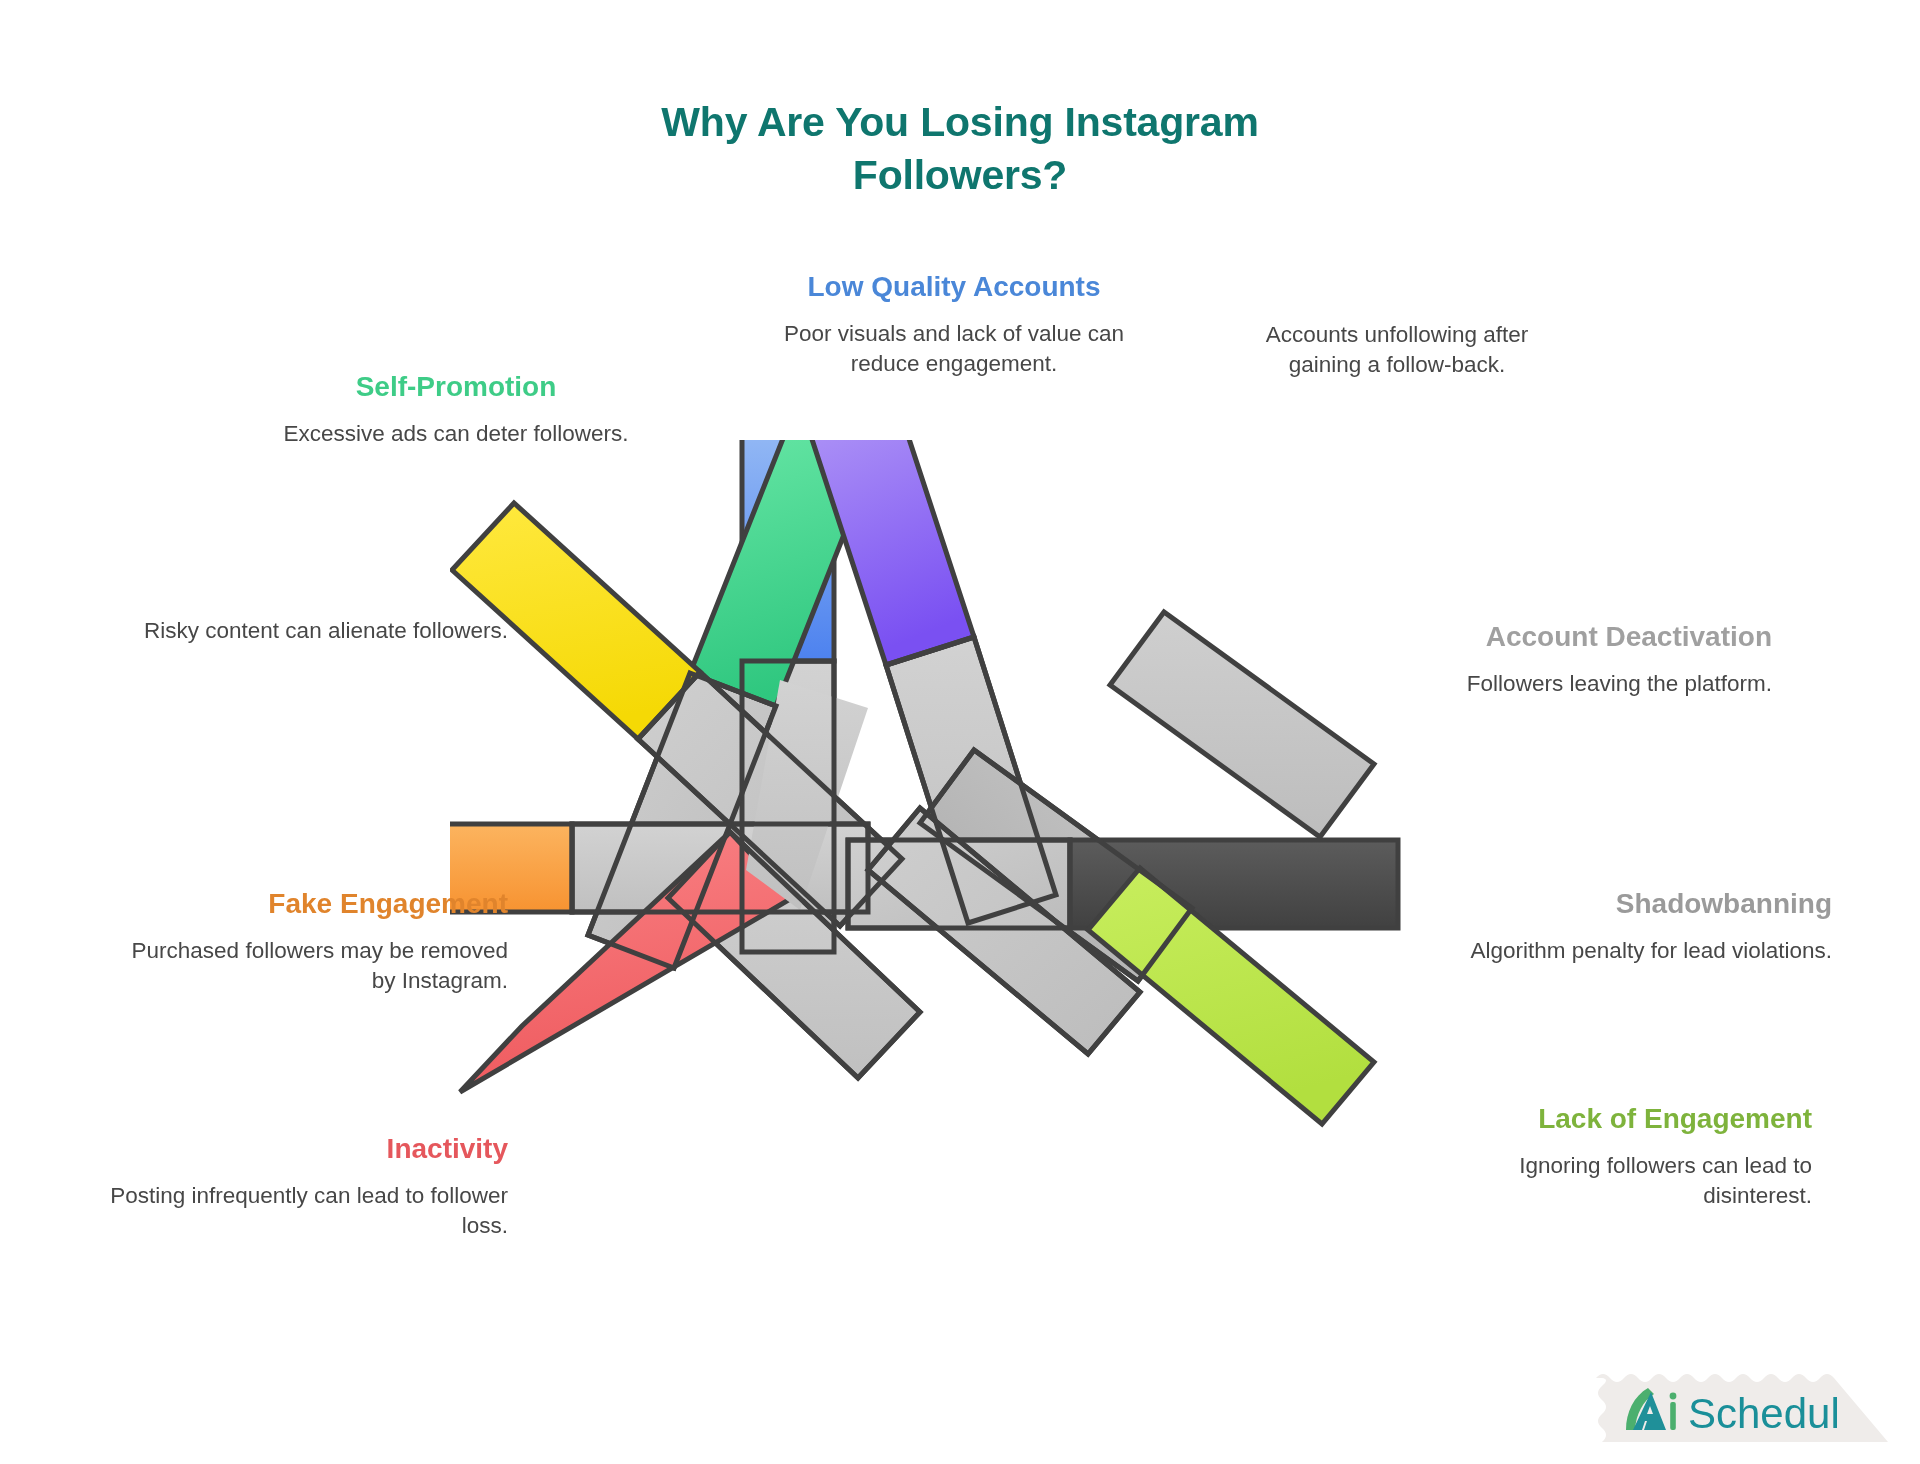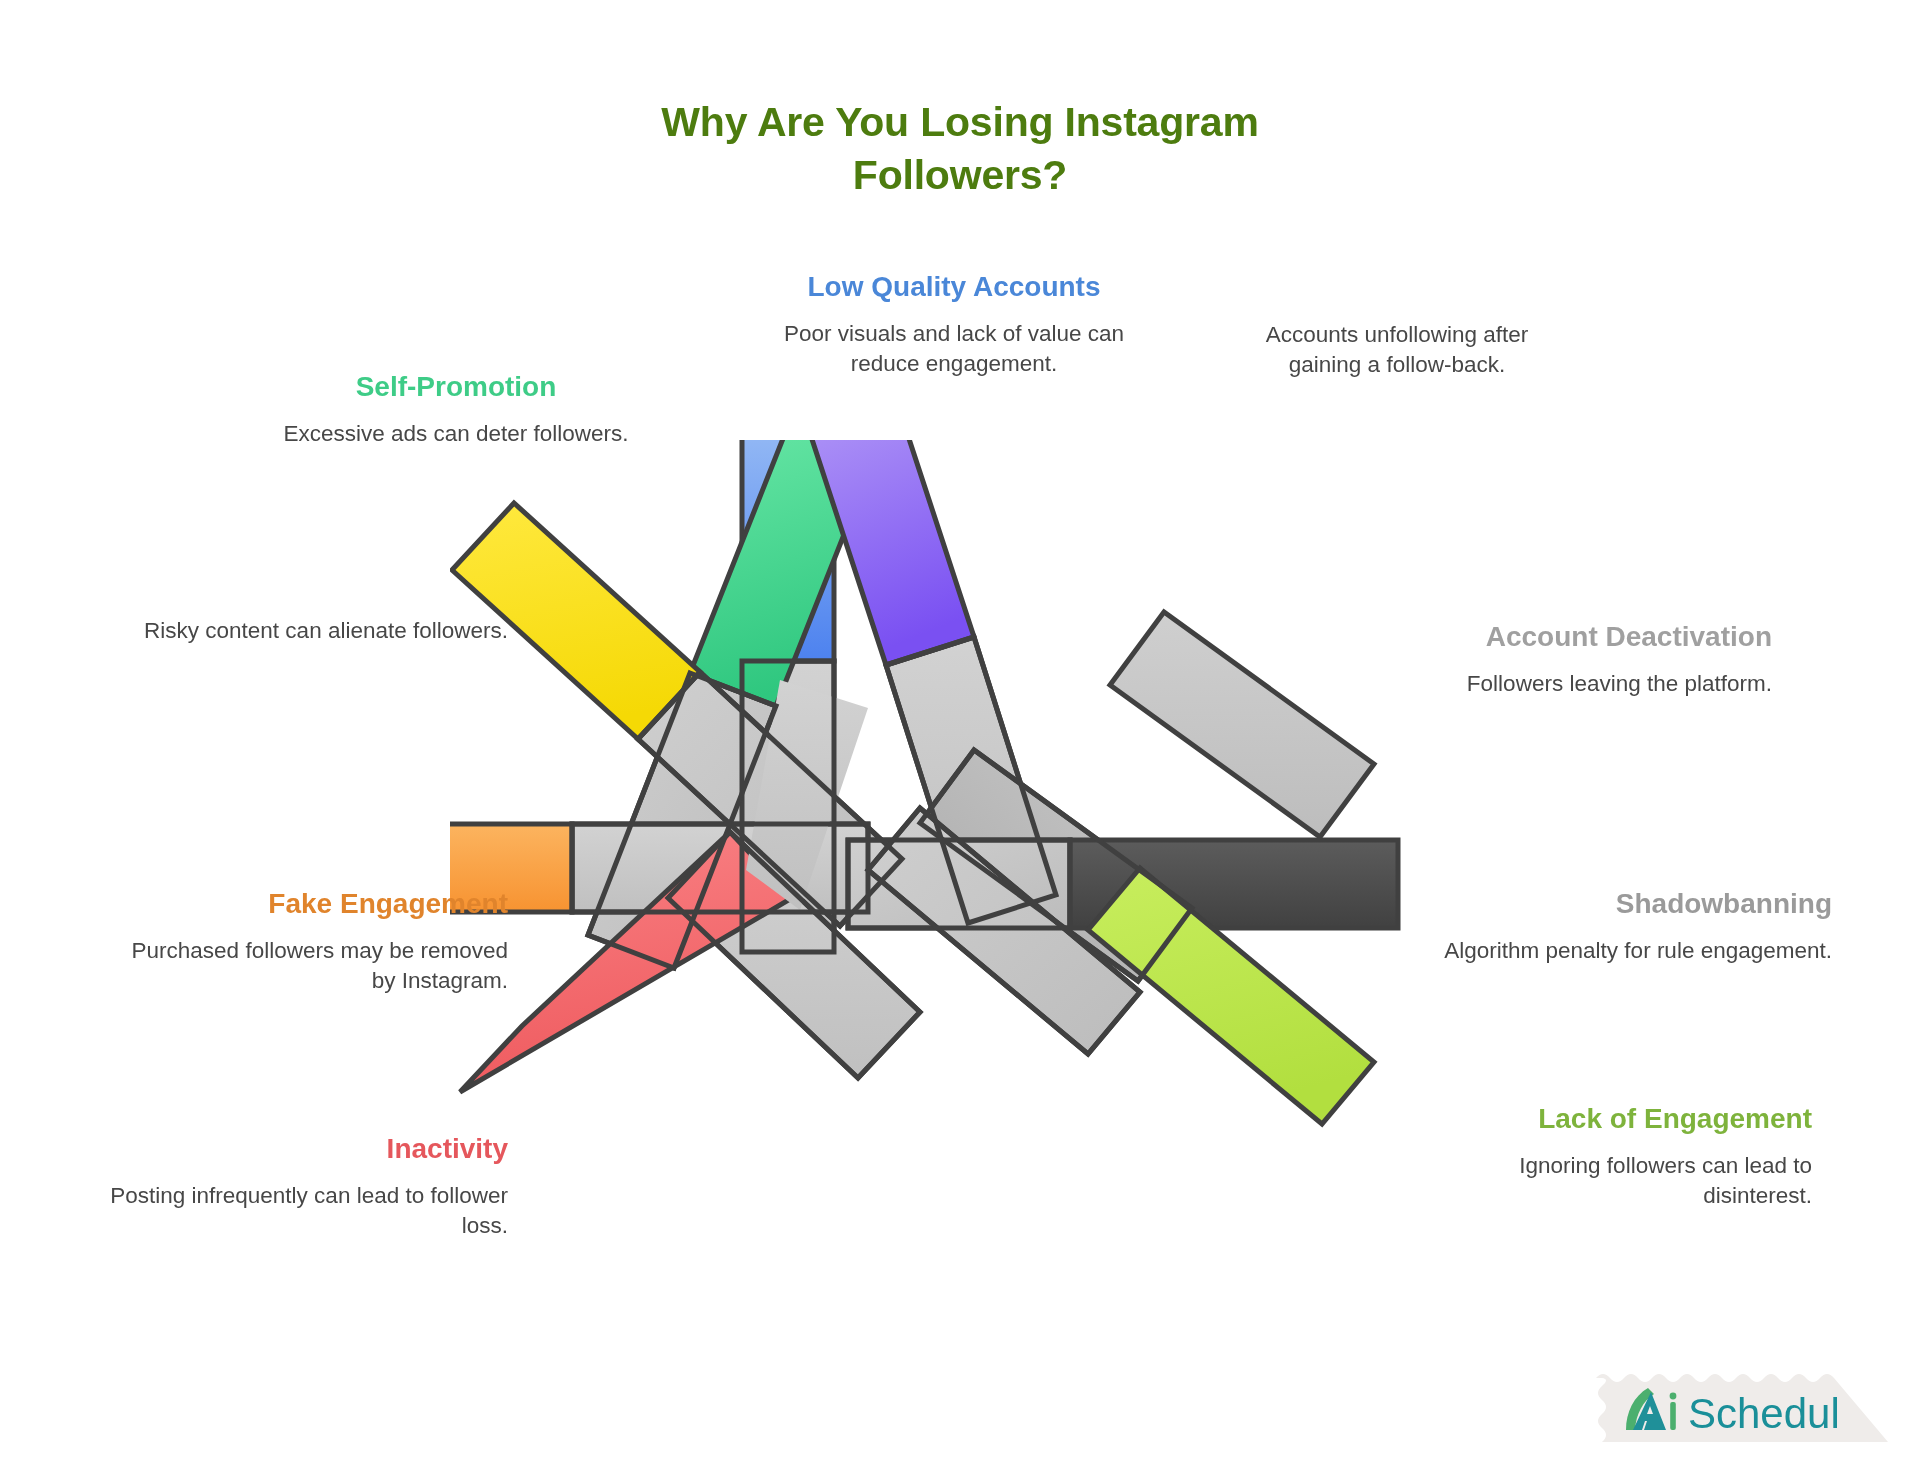--- a/index.html
+++ b/index.html
@@ -19,21 +19,21 @@
   
   #page-title {
     position: absolute;
     left: 560px;
     top: 96px;
     width: 800px;
     text-align: center;
     font-size: 41px;
     line-height: 1.30;
     font-weight: bold;
-    color: #4d7c0f;
+    color: #0f766e;
     letter-spacing: -0.2px;
   }
 
   
   .label-block {
     position: absolute;
   }
   .label-heading {
     font-size: 28px;
     font-weight: bold;
@@ -230,21 +230,21 @@
   <div class="label-desc">Followers leaving the platform.</div>
 </div>
 
 <div class="label-block align-right" id="lb-fake-followers">
   <div class="label-heading" style="color:#e0842c">Fake Engagement</div>
   <div class="label-desc">Purchased followers may be removed by Instagram.</div>
 </div>
 
 <div class="label-block align-left" id="lb-shadowbanning">
   <div class="label-heading" style="color:#9a9a9a">Shadowbanning</div>
-  <div class="label-desc">Algorithm penalty for rule engagement.</div>
+  <div class="label-desc">Algorithm penalty for lead violations.</div>
 </div>
 
 <div class="label-block align-right" id="lb-inactivity">
   <div class="label-heading" style="color:#e5575c">Inactivity</div>
   <div class="label-desc">Posting infrequently can lead to follower loss.</div>
 </div>
 
 <div class="label-block align-left" id="lb-lack-engagement">
   <div class="label-heading" style="color:#7eb33c">Lack of Engagement</div>
   <div class="label-desc">Ignoring followers can lead to disinterest.</div>

